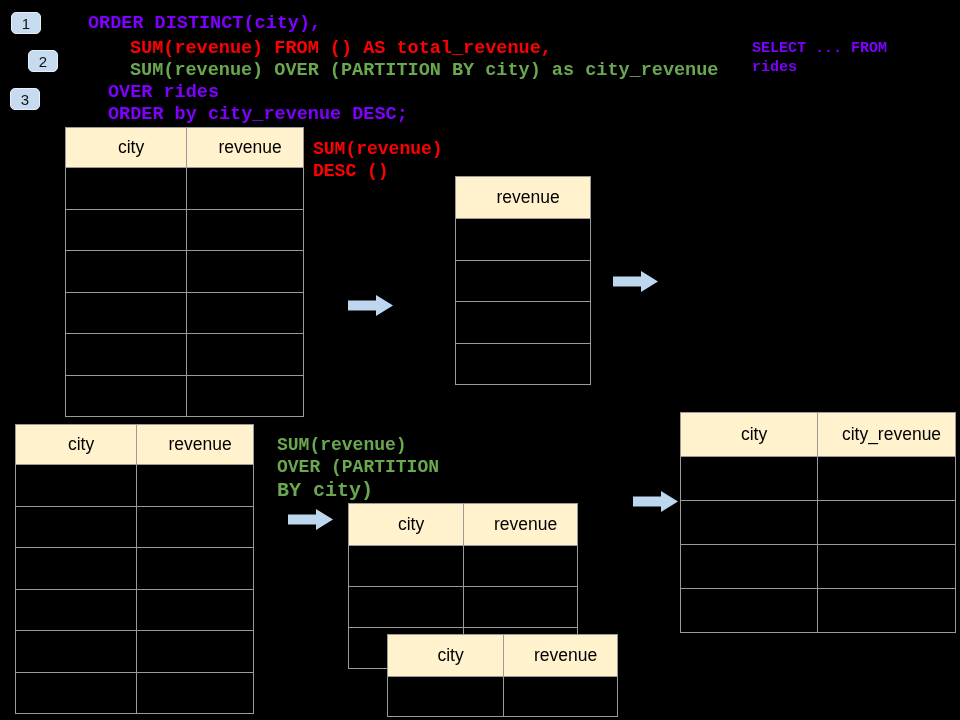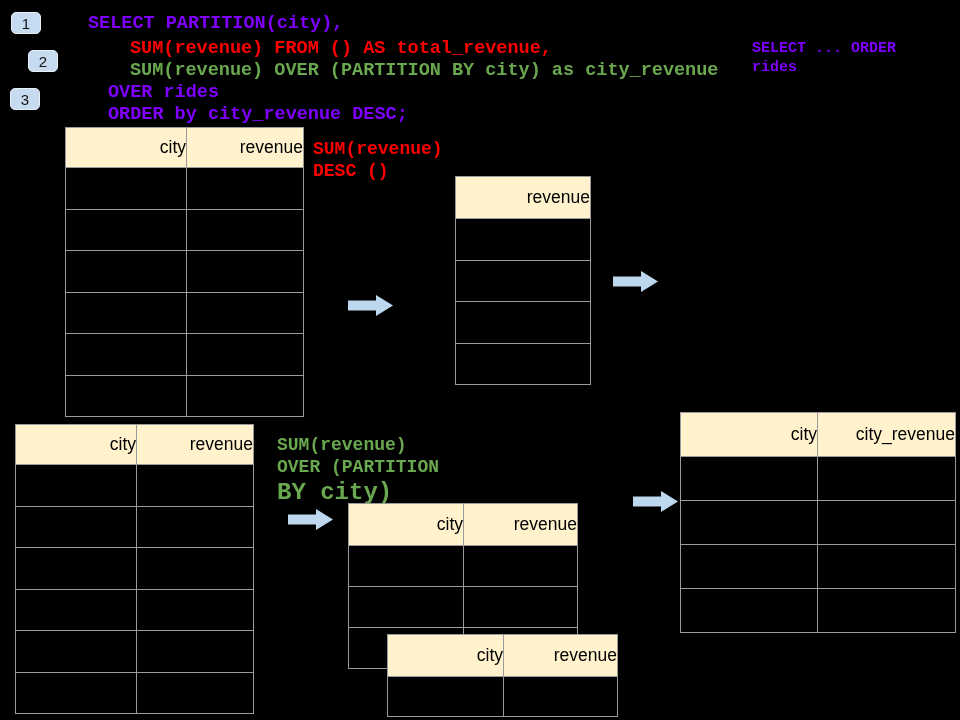--- a/index.html
+++ b/index.html
@@ -53,53 +53,53 @@
   table.tbl{
     border-collapse:collapse;
     table-layout:fixed;
     background:var(--bg);
   }
   table.tbl th{
     background:var(--header-bg);
     color:#000;
     font-weight:normal;
     font-size:17.5px;
-    text-align:right;
+    text-align:center;
     padding:0 0 0 10px;
     border:1px solid var(--border);
   }
   table.tbl td{
     border:1px solid var(--border);
     background:var(--bg);
   }
   
   .arrow{width:46px;height:23px;display:block;}
 </style>
 </head>
 <body>
 
 <div class="abs badge" style="left:11px;top:12px;">1</div>
 <div class="abs badge" style="left:28px;top:50px;">2</div>
 <div class="abs badge" style="left:10px;top:88px;">3</div>
 
-<div class="abs code c-purple" style="left:88px;top:14px;">SELECT PARTITION(city),</div>
+<div class="abs code c-purple" style="left:88px;top:14px;">ORDER DISTINCT(city),</div>
 <div class="abs code c-red" style="left:130px;top:39px;">SUM(revenue) FROM () AS total_revenue,</div>
 <div class="abs code c-green" style="left:130px;top:61px;">SUM(revenue) OVER (PARTITION BY city) as city_revenue</div>
 <div class="abs code c-purple" style="left:108px;top:83px;">OVER rides</div>
 <div class="abs code c-purple" style="left:108px;top:105px;">ORDER by city_revenue DESC;</div>
 
-<div class="abs code-sm c-purple" style="left:752px;top:40px;">SELECT ... ORDER</div>
+<div class="abs code-sm c-purple" style="left:752px;top:40px;">SELECT ... FROM</div>
 <div class="abs code-sm c-purple" style="left:752px;top:59px;">rides</div>
 
 <div class="abs code c-red" style="left:313px;top:140px;font-size:18px;">SUM(revenue)</div>
 <div class="abs code c-red" style="left:313px;top:162px;font-size:18px;">DESC ()</div>
 
 <div class="abs code c-green" style="left:277px;top:436px;font-size:18px;">SUM(revenue)</div>
 <div class="abs code c-green" style="left:277px;top:458px;font-size:18px;">OVER (PARTITION</div>
-<div class="abs code c-green" style="left:277px;top:480px;font-size:24px;">BY city)</div>
+<div class="abs code c-green" style="left:277px;top:480px;font-size:20px;">BY city)</div>
 
 <table class="abs tbl" style="left:65px;top:127px;">
   <colgroup>
       <col style="width:121px">
       <col style="width:117px">
     </colgroup>
   <thead>
       <tr style="height:40px;">
     <th>city</th>
     <th>revenue</th>

